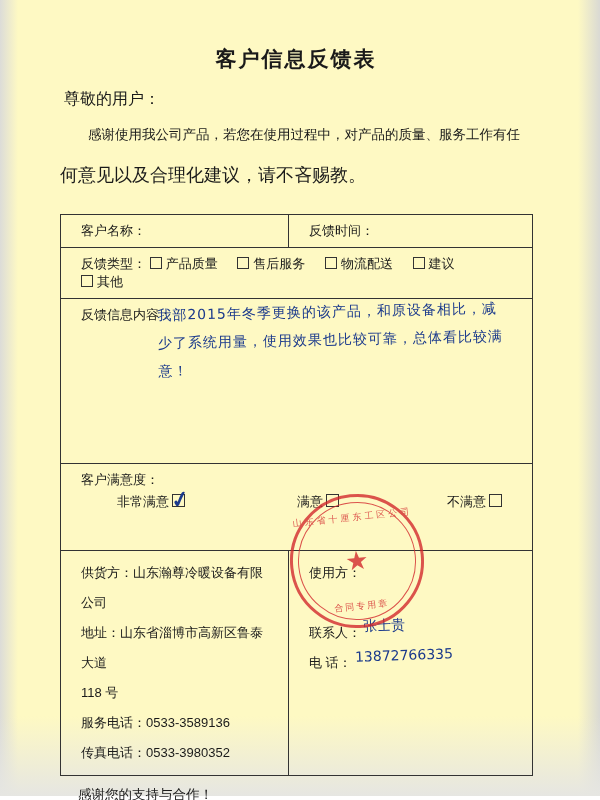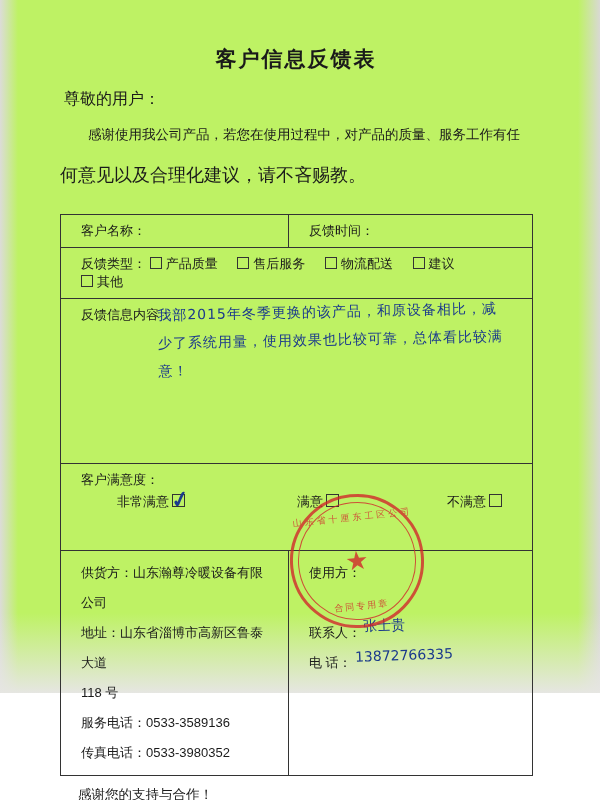--- a/index.html
+++ b/index.html
@@ -10,22 +10,22 @@
     width: 600px;
     height: 800px;
     background: #ffffff;
     font-family: "Liberation Sans", sans-serif;
     color: #1a1a1a;
     overflow: hidden;
   }
   .page {
     position: relative;
     width: 600px;
-    height: 693px;
-    background: #bef264;
+    height: 796px;
+    background: #fef9c3;
   }
   
   .scan-edge-left {
     position: absolute;
     left: 0; top: 0; bottom: 0;
     width: 18px;
     background: linear-gradient(to right, #dcdcd8, rgba(255,255,255,0));
     pointer-events: none;
   }
   .scan-edge-right {

